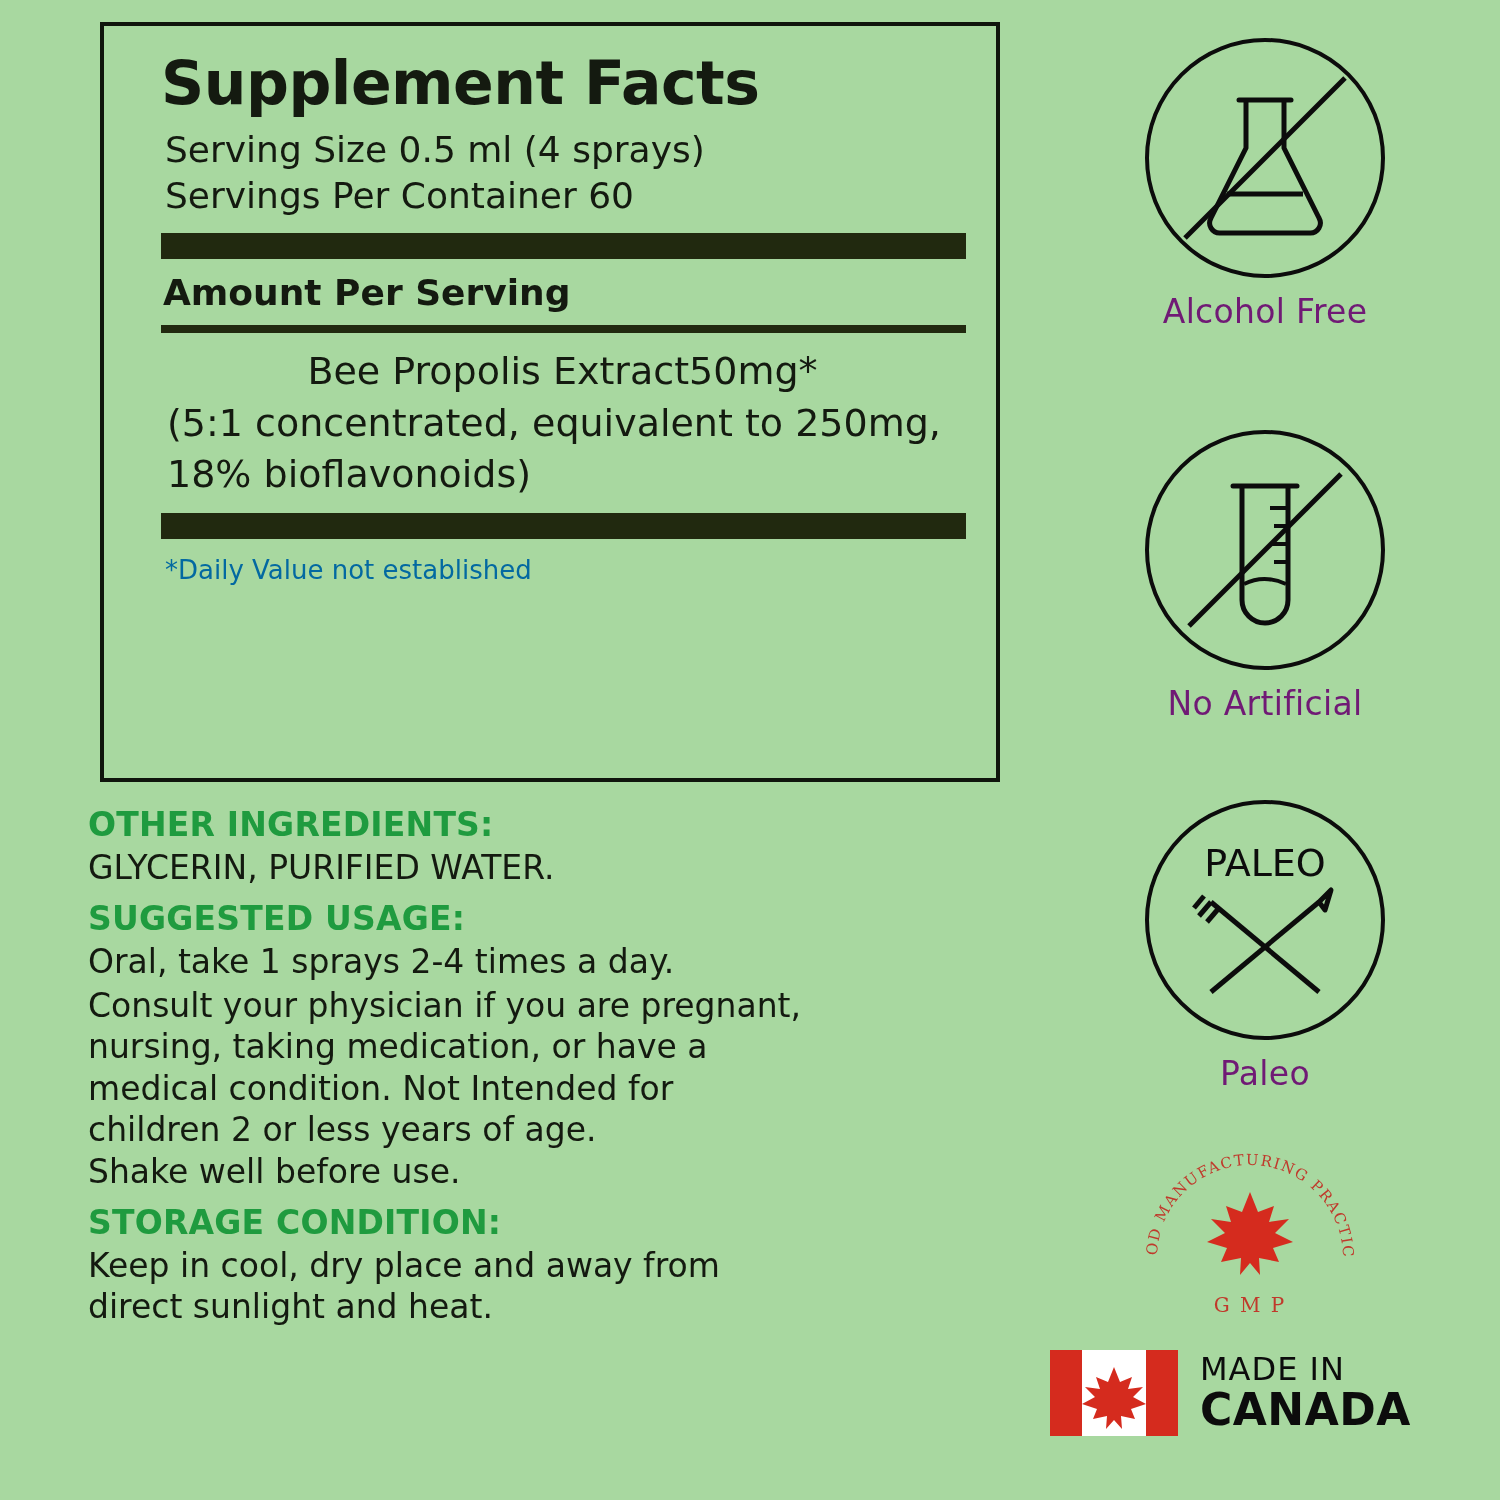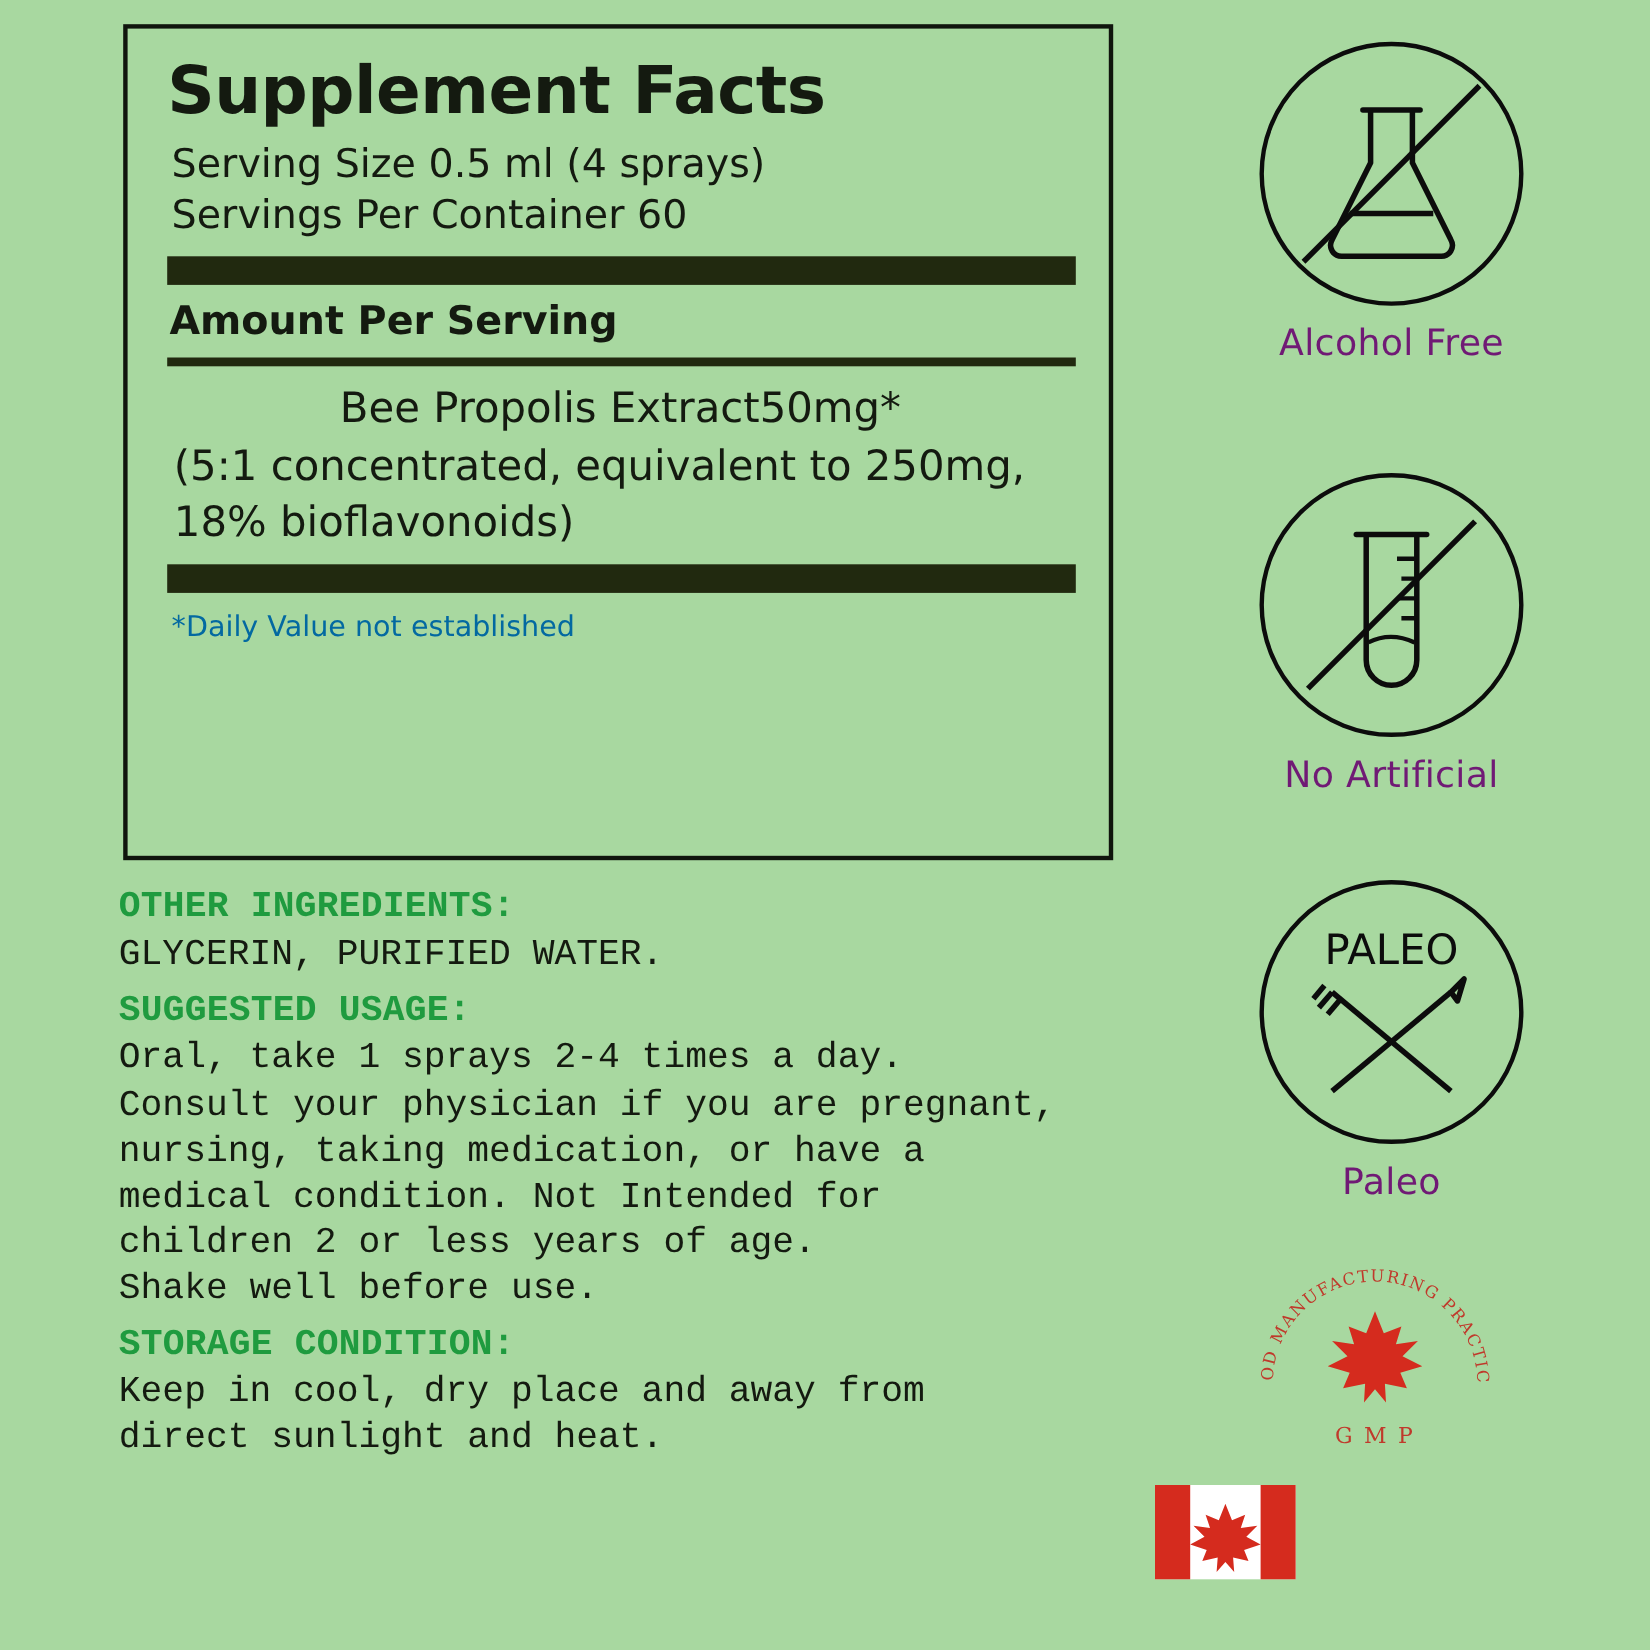--- a/index.html
+++ b/index.html
@@ -26,26 +26,27 @@
   .left-col {
     position: absolute;
     left: 0;
     top: 0;
     width: 1020px;
     height: 1500px;
   }
 
   .facts-box {
     position: absolute;
-    left: 112px;
+    left: 100px;
     top: 22px;
     width: 900px;
     height: 760px;
     border: 4px solid #10150d;
     box-sizing: border-box;
+    padding-left: 21px;
   }
 
   .facts-inner {
     padding: 26px 30px 0 34px;
   }
 
   .facts-title {
     font-size: 60px;
     font-weight: bold;
     letter-spacing: -0.5px;
@@ -107,24 +108,23 @@
 
   .daily-value-note {
     font-size: 26px;
     color: #0369a1;
     margin: 16px 0 0 6px;
   }
 
   
   .sections {
     position: absolute;
-    left: 108px;
+    left: 88px;
     top: 805px;
     width: 900px;
-    font-family: Liberation Mono, monospace;
   }
   .sec-head {
     font-size: 33px;
     font-weight: bold;
     color: #1f9b3f;
     letter-spacing: 0.2px;
     line-height: 1.22;
     margin-top: 10px;
   }
   .sec-head:first-child { margin-top: 0; }
@@ -338,16 +338,20 @@
 
     <div class="made-in">
       <span class="flag">
         <svg width="128" height="86" viewBox="0 0 128 86">
           <rect x="0" y="0" width="128" height="86" fill="#ffffff"></rect>
           <rect x="0" y="0" width="32" height="86" fill="#d52b1e"></rect>
           <rect x="96" y="0" width="32" height="86" fill="#d52b1e"></rect>
           <path d="M64 17 l6 15 l12 -5 l-4 12 l15 -2 l-10 10 l13 7 l-15 5 l4 10 l-14 -3 l1 13 l-8 -9 l-8 9 l1 -13 l-14 3 l4 -10 l-15 -5 l13 -7 l-10 -10 l15 2 l-4 -12 l12 5 Z" fill="#d52b1e"></path>
         </svg>
       </span>
+      <span class="made-text">
+        <div class="l1">MADE IN</div>
+        <div class="l2">CANADA</div>
+      </span>
     </div>
 
   </div>
 </div>
 
 </body></html>

